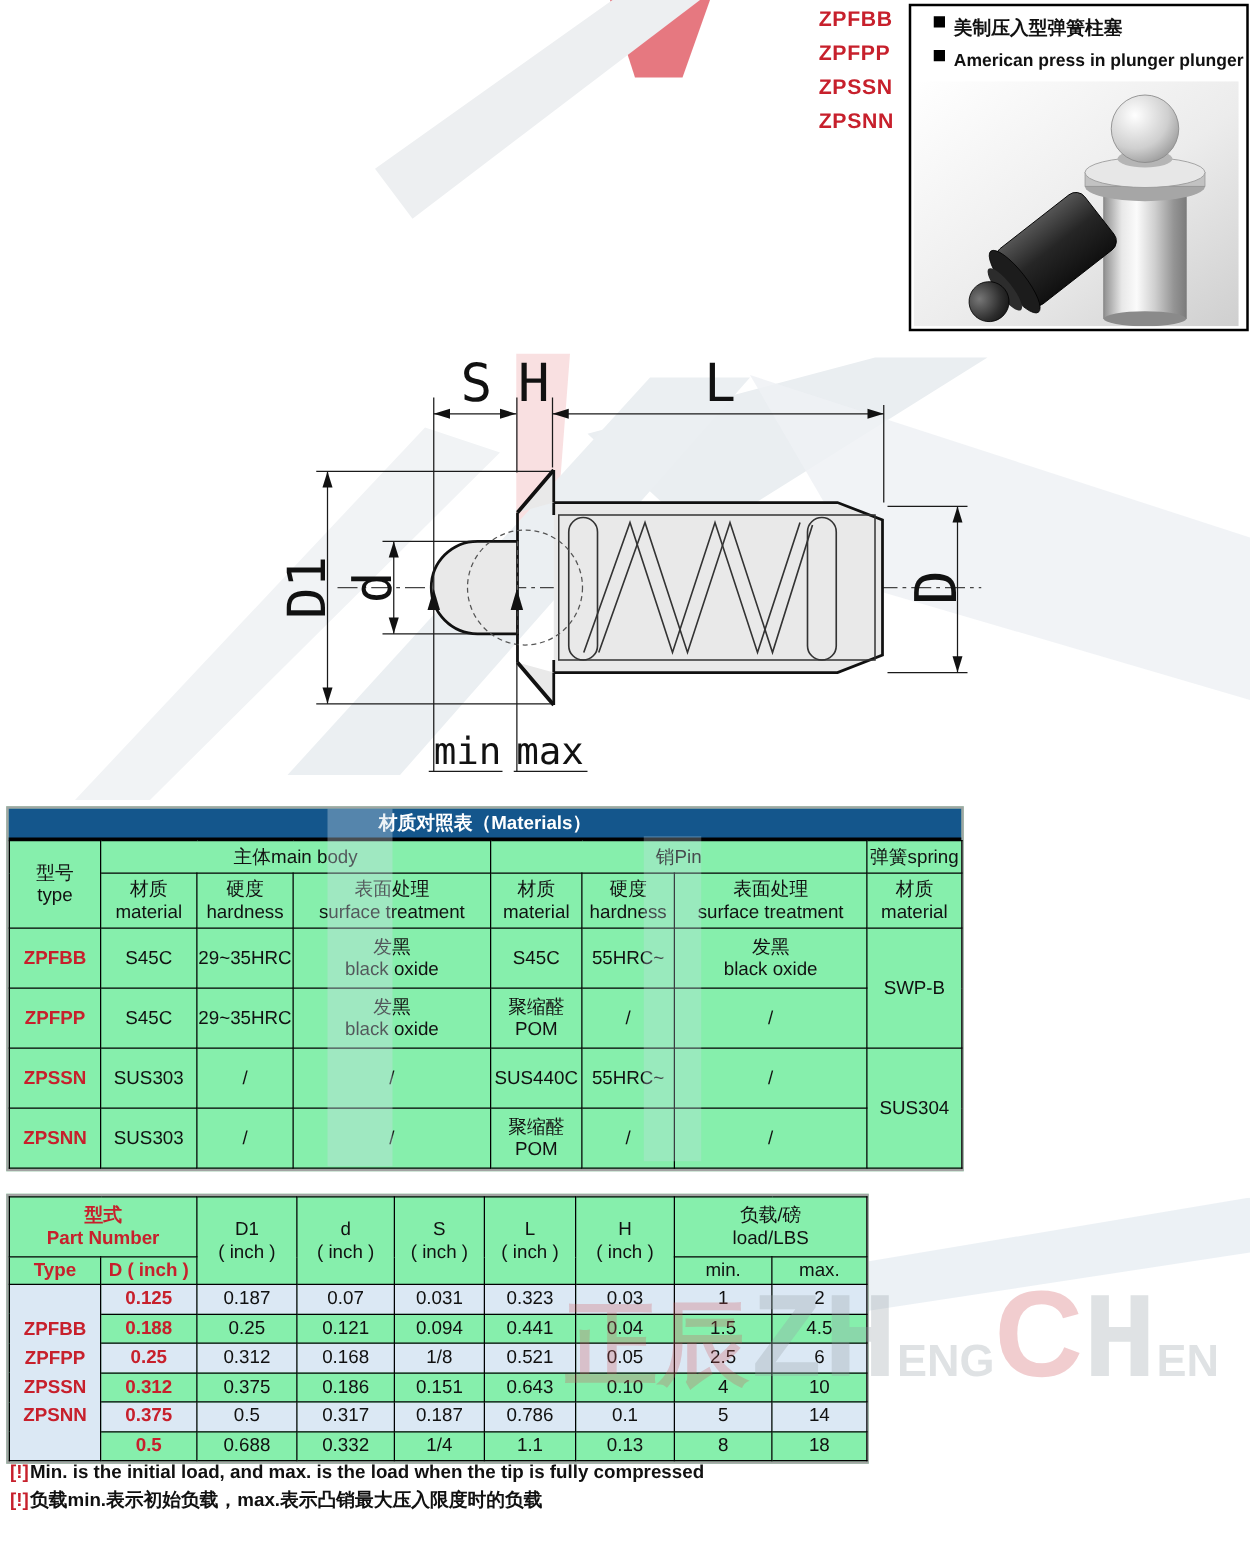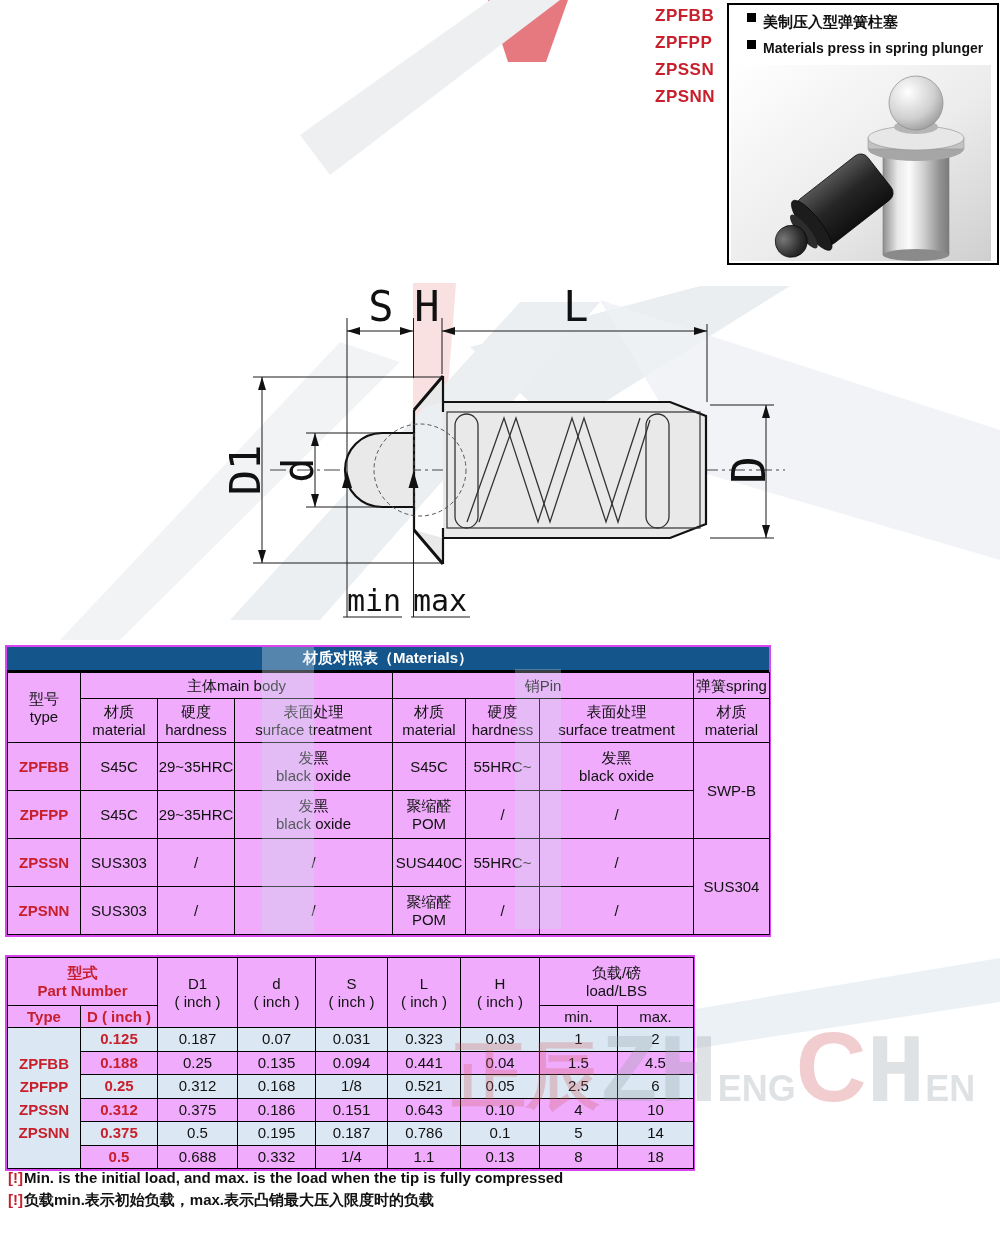--- a/index.html
+++ b/index.html
@@ -12,21 +12,21 @@
   .pn{position:absolute;left:655px;font-size:17px;font-weight:bold;color:#c7202c;letter-spacing:.5px}
 
   
   .hdr-box{position:absolute;left:727px;top:3px;width:268px;height:258px;border:2px solid #000;background:#fff}
   .hdr-line{display:flex;gap:7px;margin:8px 0 0 18px}
   .hdr-line .sq{width:9px;height:9px;background:#000;flex:0 0 auto}
   .hdr-line .t{font-weight:bold;font-size:15px;white-space:nowrap}
   .photo{position:absolute;left:2px;bottom:2px}
 
   
-  .tbl-wrap{position:absolute;border:2px solid #d946ef;background:#f0abfc;z-index:2}
+  .tbl-wrap{position:absolute;border:2px solid #a3a3a3;background:#86efac;z-index:2}
   .tbl-title{background:#14568c;color:#fff;font-weight:bold;font-size:15px;
              display:flex;align-items:center;justify-content:center;border-bottom:2px solid #000}
   table{border-collapse:collapse;table-layout:fixed;width:100%}
   td{border:1px solid #000;text-align:center;vertical-align:middle;
      white-space:pre-line;padding:0;font-size:15px;line-height:1.18;background:transparent}
   .red{color:#c7202c;font-weight:bold}
   .num{font-weight:400}
   tr.alt td{background:#dbe8f4}
   td.wbg{background:#fff}
 
@@ -66,21 +66,21 @@
 <div class="pn" style="top:60px">ZPSSN</div>
 <div class="pn" style="top:87px">ZPSNN</div>
 
 <div class="hdr-box">
   <div class="hdr-line">
     <span class="sq"></span>
     <span class="t">美制压入型弹簧柱塞</span>
   </div>
   <div class="hdr-line">
     <span class="sq"></span>
-    <span class="t" style="font-size:14px">Materials press in spring plunger</span>
+    <span class="t" style="font-size:14px">American press in plunger plunger</span>
   </div>
   <svg class="photo" width="260" height="196" viewBox="0 0 260 196">
     <defs>
       <linearGradient id="pbg" x1="0" y1="0" x2="1" y2="1">
         <stop offset="0" stop-color="#ffffff"></stop>
           <stop offset="0.55" stop-color="#ececec"></stop>
           <stop offset="1" stop-color="#cfcfcf"></stop>
       </linearGradient>
       <linearGradient id="steel" x1="0" y1="0" x2="1" y2="0">
         <stop offset="0" stop-color="#8f8f8f"></stop>
@@ -331,21 +331,21 @@
       <td class="num">0.07</td>
       <td class="num">0.031</td>
       <td class="num">0.323</td>
       <td class="num">0.03</td>
       <td class="num">1</td>
       <td class="num">2</td>
     </tr>
     <tr style="height:23.5px">
       <td class="red">0.188</td>
       <td class="num">0.25</td>
-      <td class="num">0.135</td>
+      <td class="num">0.121</td>
       <td class="num">0.094</td>
       <td class="num">0.441</td>
       <td class="num">0.04</td>
       <td class="num">1.5</td>
       <td class="num">4.5</td>
     </tr>
     <tr class="alt" style="height:23.5px">
       <td class="red">0.25</td>
       <td class="num">0.312</td>
       <td class="num">0.168</td>
@@ -361,21 +361,21 @@
       <td class="num">0.186</td>
       <td class="num">0.151</td>
       <td class="num">0.643</td>
       <td class="num">0.10</td>
       <td class="num">4</td>
       <td class="num">10</td>
     </tr>
     <tr class="alt" style="height:23.5px">
       <td class="red">0.375</td>
       <td class="num">0.5</td>
-      <td class="num">0.195</td>
+      <td class="num">0.317</td>
       <td class="num">0.187</td>
       <td class="num">0.786</td>
       <td class="num">0.1</td>
       <td class="num">5</td>
       <td class="num">14</td>
     </tr>
     <tr style="height:23.5px">
       <td class="red">0.5</td>
       <td class="num">0.688</td>
       <td class="num">0.332</td>

